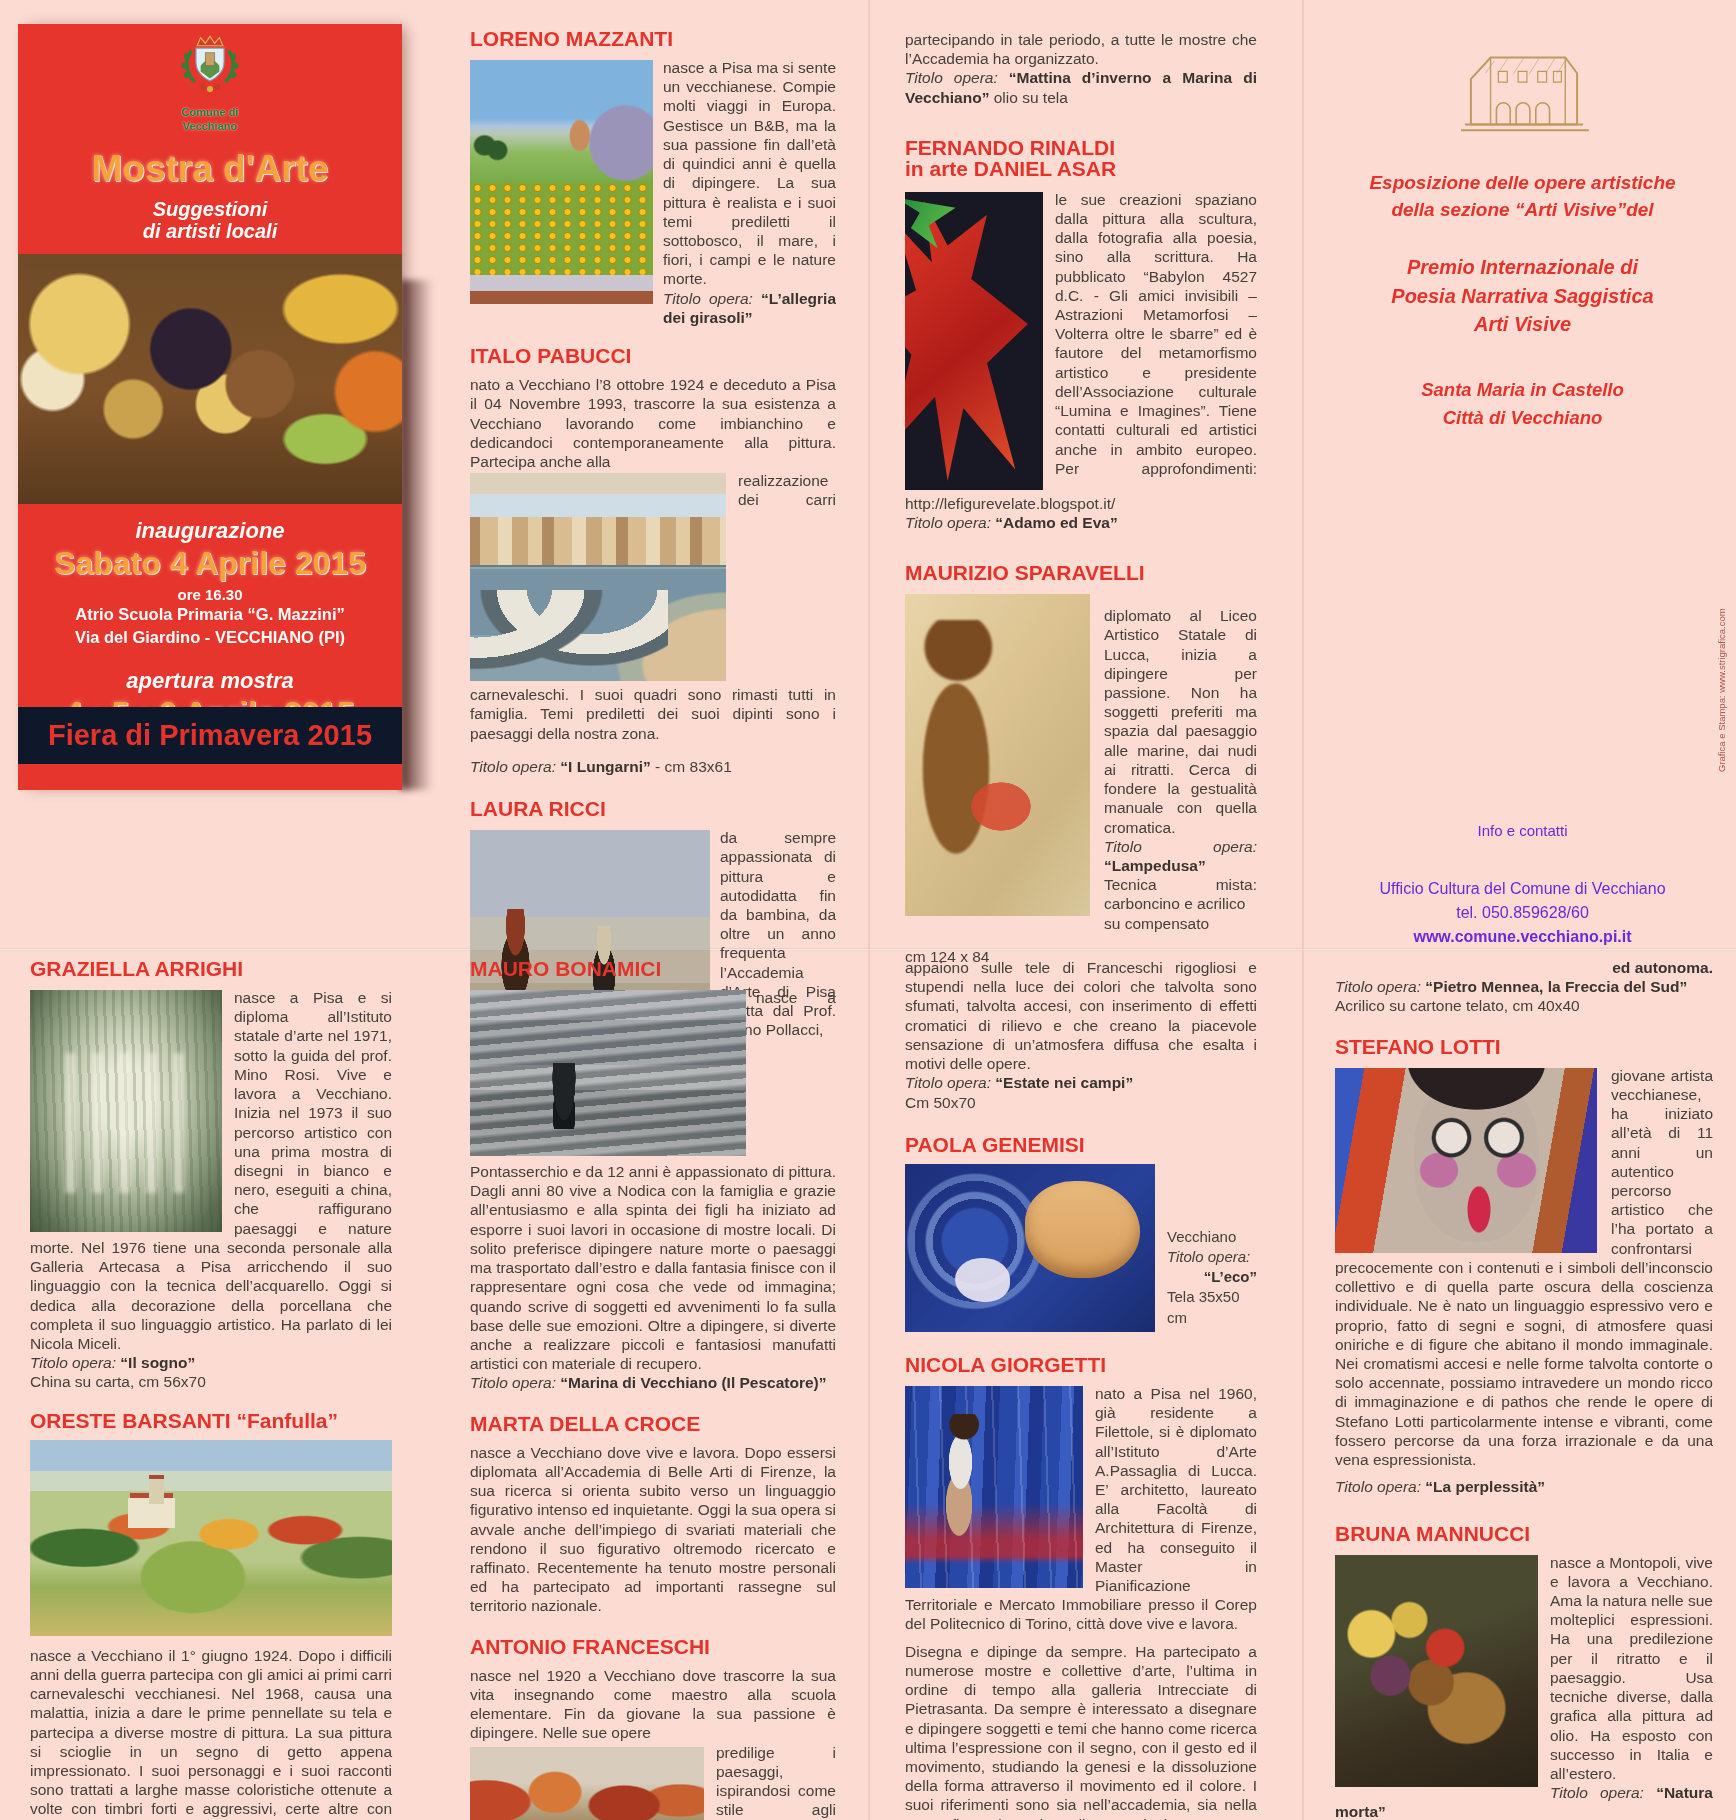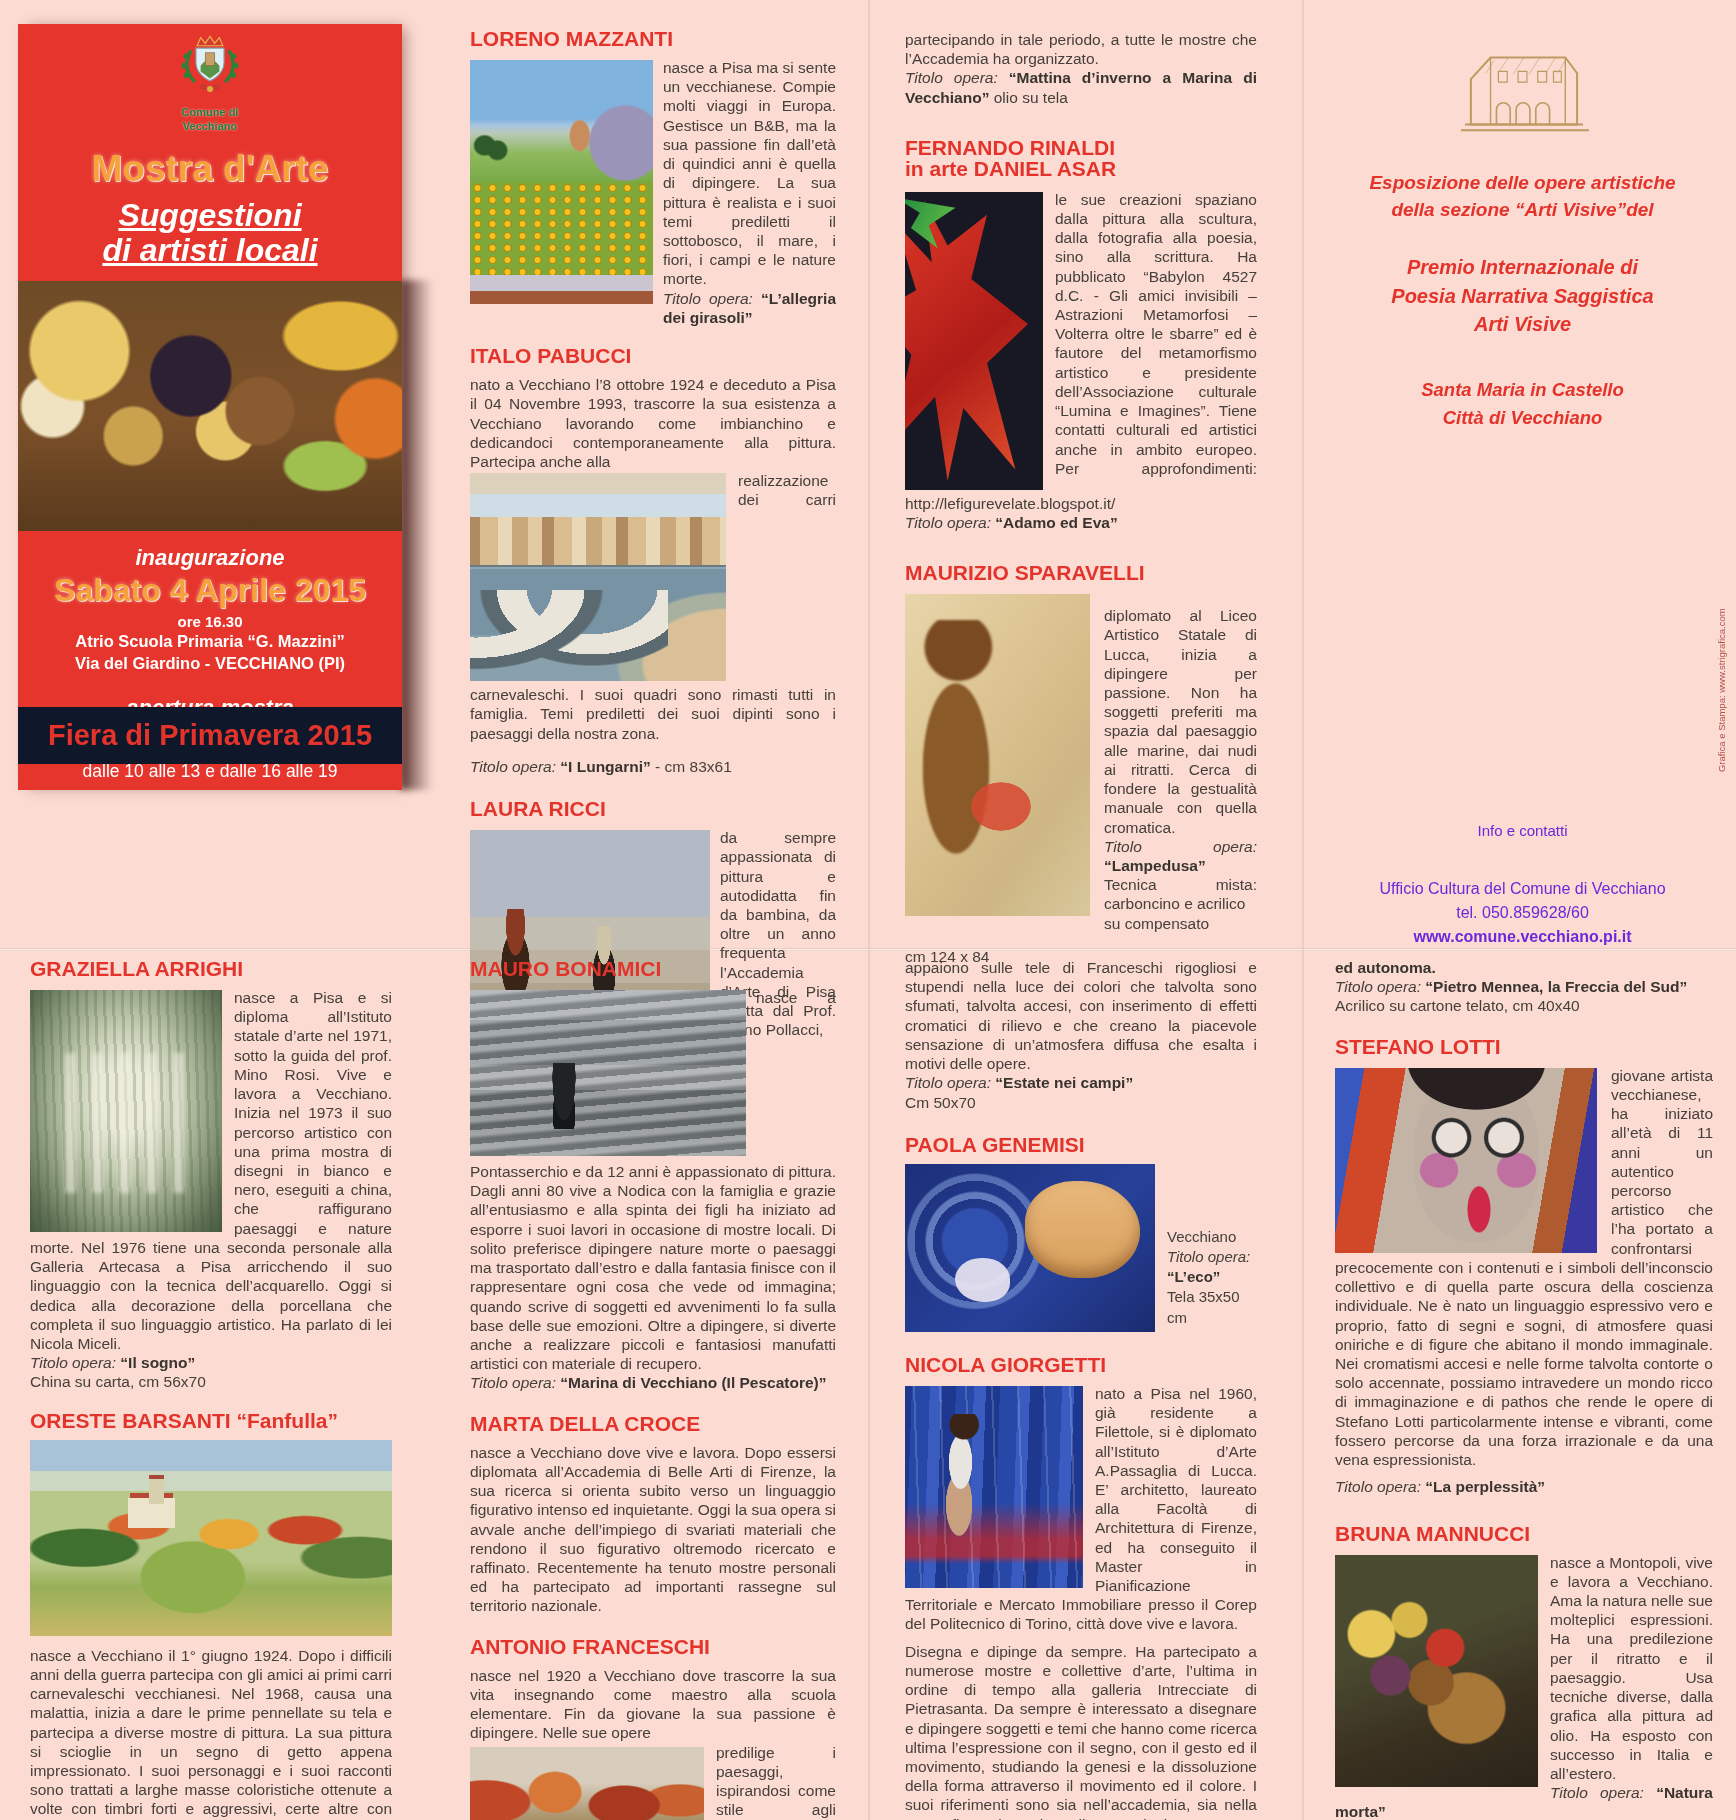--- a/index.html
+++ b/index.html
@@ -3,34 +3,34 @@
 <meta charset="utf-8">
 <style>
   html,body{margin:0;padding:0;}
   body{font-family:"Liberation Sans",sans-serif;background:#e9d4cb;}
   .sheet{position:relative;width:1736px;height:1820px;background:#fbdbd2;overflow:hidden;}
 
   
   .hd{font-weight:bold;font-size:21px;line-height:1.05;color:#e4332b;margin:0 0 8px 0;}
   .t{font-size:15.5px;line-height:1.24;color:#46403b;text-align:justify;margin:0;}
   .tl{font-style:italic;}
-  .tv{font-weight:bold;color:#39342f;}
+  .tv{font-weight:bold;color:#39342f;text-align:right;}
   .row{overflow:hidden;margin:0;}
   .art{position:relative;overflow:hidden;display:block;}
 
   
   .promo{position:absolute;left:18px;top:24px;width:384px;height:766px;background:#e5352c;text-align:center;color:#fff;box-shadow:6px 0 14px -4px rgba(70,10,8,.45);}
   .red-edge{position:absolute;left:400px;top:280px;width:44px;height:510px;background:linear-gradient(to right,rgba(45,8,6,.75),rgba(45,8,6,0) 75%);filter:blur(3px);}
   .seam-h{position:absolute;left:0;top:948px;width:1736px;height:3px;background:linear-gradient(rgba(120,70,60,.20),rgba(255,255,255,.45),rgba(120,70,60,.12));}
   .seam-v{position:absolute;top:0;width:2px;height:1820px;background:rgba(140,80,70,.10);}
 
   .crest-wrap{padding-top:10px;}
   .crest-cap{font-size:11px;font-weight:bold;color:#1e7a38;line-height:1.25;text-shadow:0 0 2px rgba(255,255,255,.9);}
   .promo-title{font-size:37px;font-weight:bold;color:#f6a23a;margin-top:14px;text-shadow:1px 1px 0 rgba(255,255,255,.8),0 0 4px rgba(255,255,255,.5);}
-  .promo-sub{font-style:italic;font-weight:bold;font-size:32px;line-height:1.12;margin-top:8px;text-decoration:underline;}
+  .promo-sub{font-style:italic;font-weight:bold;font-size:20px;line-height:1.12;margin-top:8px;}
   .promo .art{width:384px;height:250px;margin-top:12px;}
   .lbl-i{font-style:italic;font-weight:bold;font-size:22px;margin-top:14px;}
   .date-o{font-size:32px;font-weight:bold;color:#f6a23a;text-shadow:1px 1px 0 rgba(255,255,255,.8),0 0 4px rgba(255,255,255,.5);margin-top:1px;}
   .small-w{font-size:15px;font-weight:bold;margin-top:4px;}
   .venue{font-size:16.5px;font-weight:bold;line-height:1.35;}
   .hours{font-size:17.5px;margin-top:2px;}
   .fair-strip{position:absolute;left:0;right:0;bottom:26px;background:#0f172a;padding:12px 0;font-size:29px;font-weight:bold;color:#e4332b;}
 
   .p2{position:absolute;left:470px;top:28px;width:366px;}
   .p3{position:absolute;left:905px;top:30px;width:352px;}

